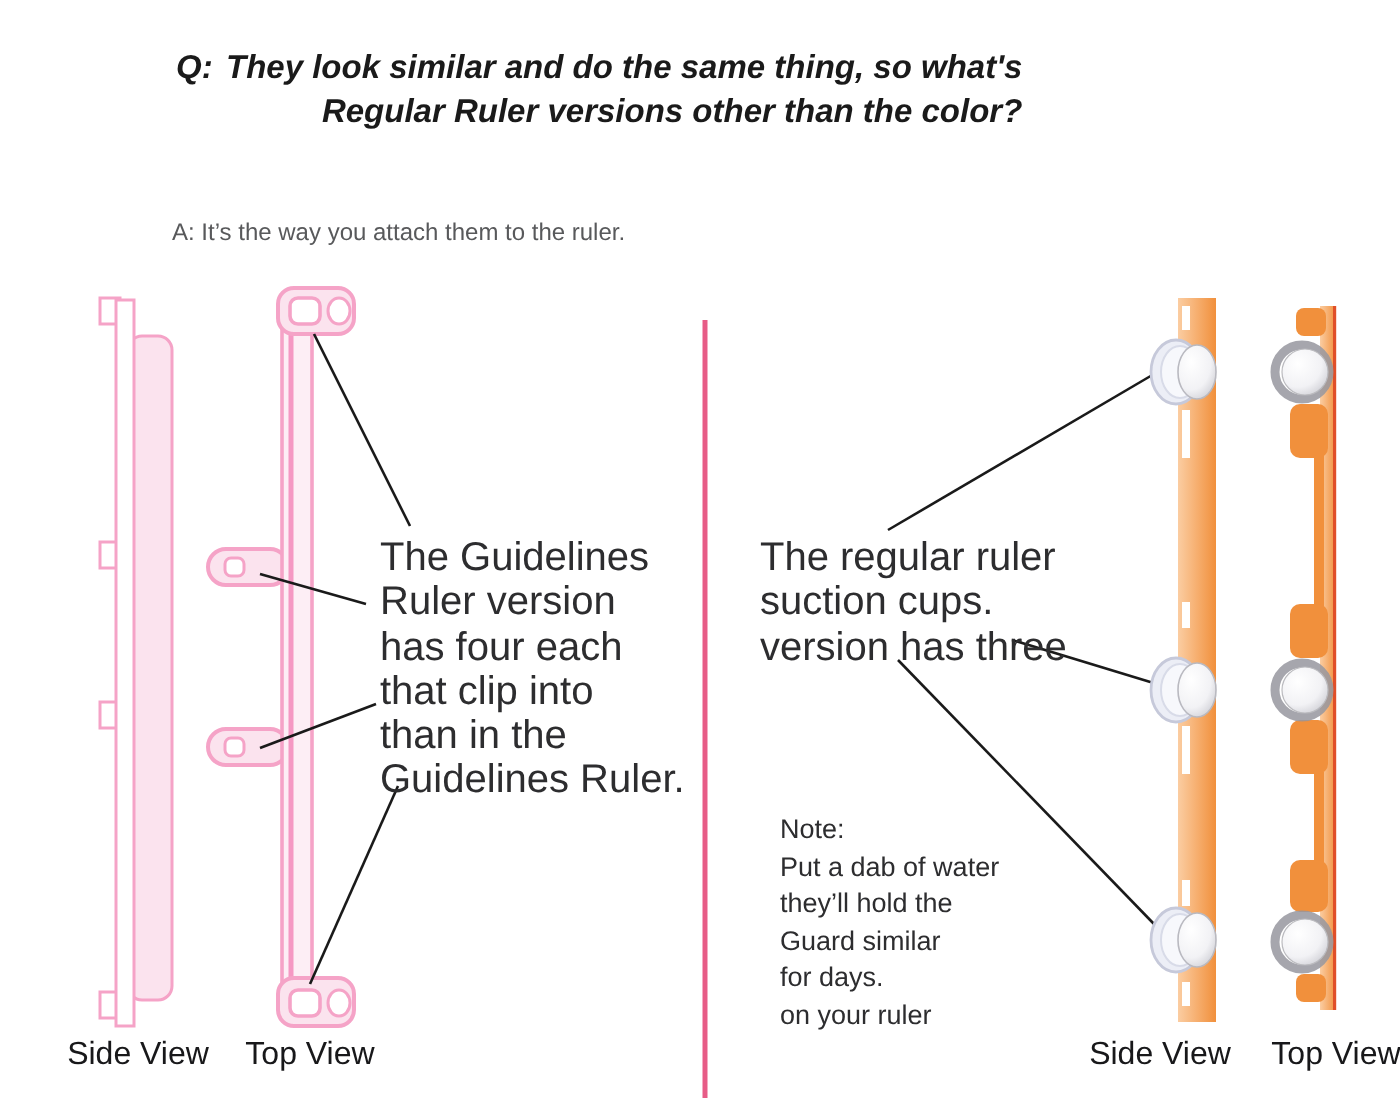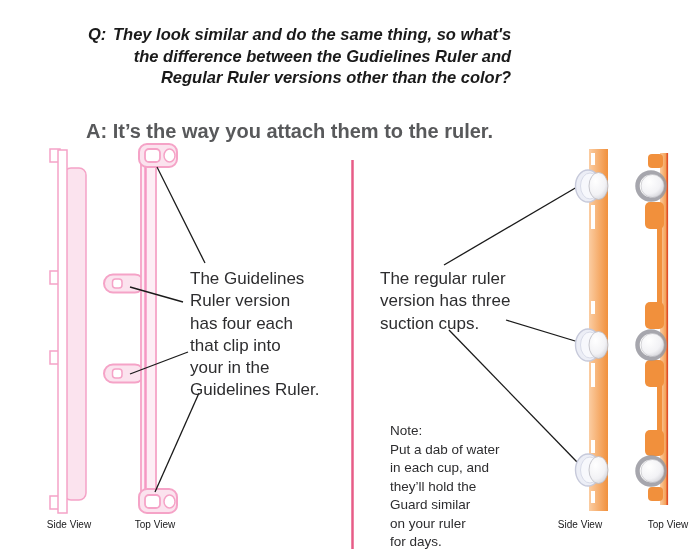--- a/index.html
+++ b/index.html
@@ -6,28 +6,28 @@
   #canvas{
     position:relative;width:700px;height:550px;background:#ffffff;
     overflow:hidden;font-family:"Liberation Sans", sans-serif;
   }
   #diagram-svg{position:absolute;left:0;top:0;}
   .txt{position:absolute;white-space:nowrap;}
   .q-block{left:88px;top:24px;color:var(--question-text);
     font-size:16.5px;font-weight:bold;font-style:italic;line-height:21.6px;}
   .q-prefix{position:absolute;left:0;top:0;}
   .q-lines{margin-left:25px;text-align:right;}
-  .a-line{left:86px;top:120px;color:var(--answer-text);font-size:20px;font-weight:bold;}
-  .annot{color:var(--annotation-text);font-size:17px;line-height:22.3px;}
+  .a-line{left:86px;top:109px;color:var(--answer-text);font-size:12px;}
+  .annot{color:var(--annotation-text);font-size:20px;line-height:22.3px;}
   .left-annot{left:190px;top:268px;}
   .right-annot{left:380px;top:268px;}
   .note-block{left:390px;top:406px;color:var(--annotation-text);
-    font-size:13.5px;line-height:18.5px;margin-top:16px;}
+    font-size:13.5px;line-height:18.5px;}
   .view-label{position:absolute;top:519px;color:var(--label-text);
-    font-size:10px;text-align:center;width:90px;}
+    font-size:16px;text-align:center;width:90px;}
   .lbl-left-side{left:24px;}
   .lbl-left-top{left:110px;}
   .lbl-right-side{left:535px;}
   .lbl-right-top{left:623px;}
 </style>
 </head>
 <body>
 
 <div id="canvas">
 
@@ -150,50 +150,48 @@
         <circle cx="651" cy="471" r="13.5" fill="none" style="stroke:var(--cup-ring);stroke-width:4.5" opacity="0.85"></circle>
         <circle cx="652.5" cy="471" r="11.5" fill="url(#sphereGrad)" style="stroke:#bbbbbf;stroke-width:0.6"></circle>
       </g>
     </g>
   </svg>
 
   <div class="txt q-block">
     <span class="q-prefix">Q:</span>
     <div class="q-lines">
       <div>They look similar and do the same thing, so what's</div>
-      <div>the difference between the Gudielines Ruler and</div>
       <div>Regular Ruler versions other than the color?</div>
     </div>
   </div>
 
   <div class="txt a-line">A: It’s the way you attach them to the ruler.</div>
 
   <div class="txt annot left-annot">
     <div>The Guidelines</div>
     <div>Ruler version</div>
     <div>has four each</div>
     <div>that clip into</div>
-    <div>your in the</div>
+    <div>than in the</div>
     <div>Guidelines Ruler.</div>
   </div>
 
   <div class="txt annot right-annot">
     <div>The regular ruler</div>
+    <div>suction cups.</div>
     <div>version has three</div>
-    <div>suction cups.</div>
   </div>
 
   <div class="txt note-block">
     <div>Note:</div>
     <div>Put a dab of water</div>
-    <div>in each cup, and</div>
     <div>they’ll hold the</div>
     <div>Guard similar</div>
+    <div>for days.</div>
     <div>on your ruler</div>
-    <div>for days.</div>
   </div>
 
   <div class="view-label lbl-left-side">Side View</div>
   <div class="view-label lbl-left-top">Top View</div>
   <div class="view-label lbl-right-side">Side View</div>
   <div class="view-label lbl-right-top">Top View</div>
 
 </div>
 
 </body></html>

